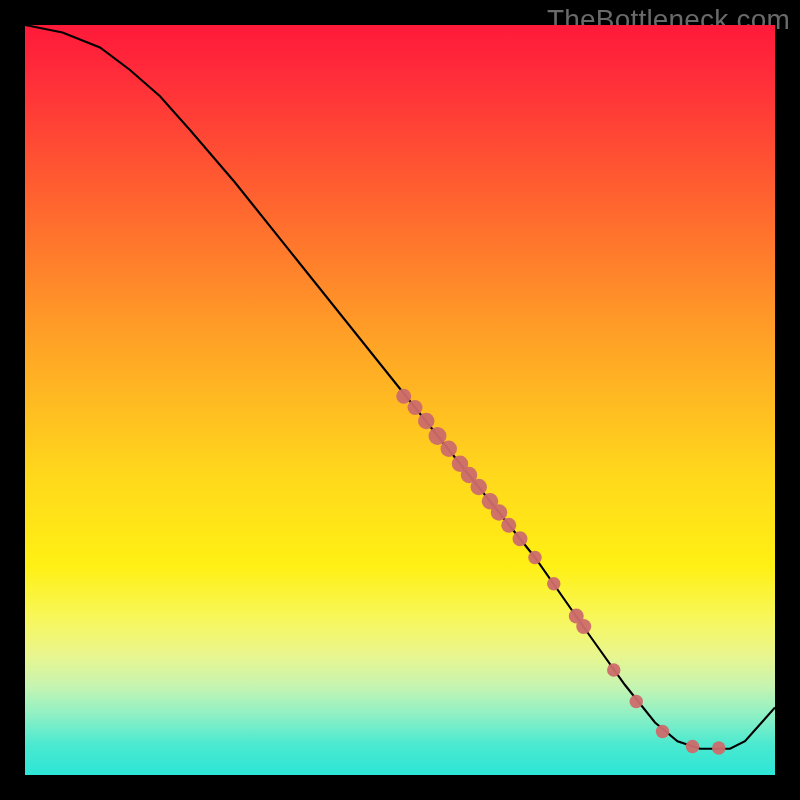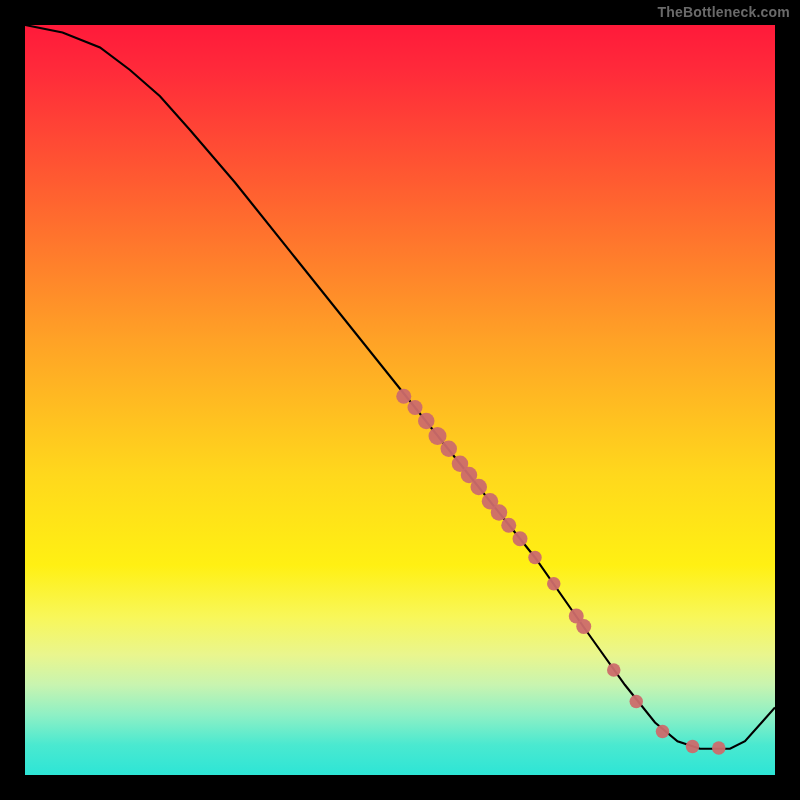--- a/index.html
+++ b/index.html
@@ -47,23 +47,23 @@
   .marker {
     fill: #cc6b6b;
     fill-opacity: 0.95;
     stroke: none;
   }
   .watermark {
     position: absolute;
     top: 4px;
     right: 10px;
     font-family: Arial, Helvetica, sans-serif;
-    font-size: 14px;
+    font-size: 28px;
     color: #6a6a6a;
-    font-weight: 700;
+    font-weight: 400;
     letter-spacing: 0.2px;
   }
 </style>
 </head>
 <body>
 <div class="frame">
   <div class="watermark">TheBottleneck.com</div>
   <div class="plot">
     <svg class="curve" viewBox="0 0 100 100" preserveAspectRatio="none">
       <path id="main-curve" d="M0.00 0.00 L5.00 1.00 L10.00 3.00 L14.00 6.00 L18.00 9.50 L22.00 14.00 L28.00 21.00 L36.00 31.00 L44.00 41.00 L52.00 51.00 L60.00 61.00 L68.00 71.00 L75.00 81.00 L80.00 88.00 L84.00 93.00 L87.00 95.50 L90.00 96.50 L94.00 96.50 L96.00 95.50 L100.00 91.00" fill="none" stroke="#000" stroke-width="0.28"></path>

